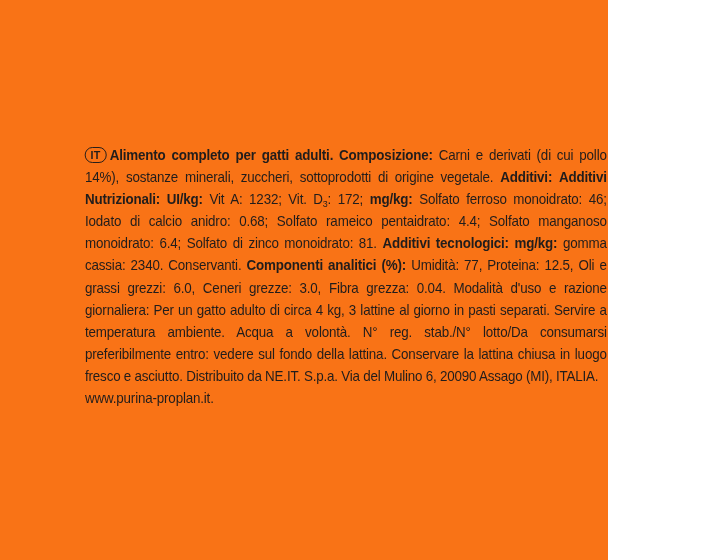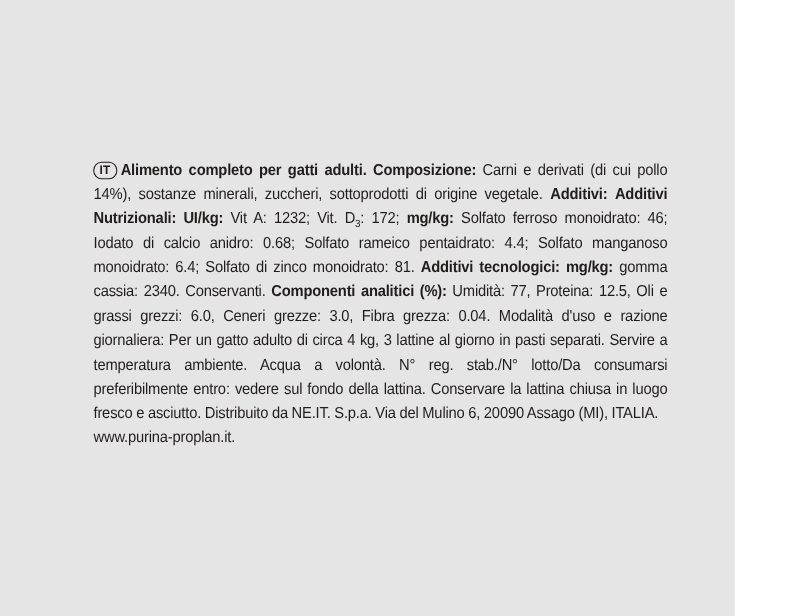--- a/index.html
+++ b/index.html
@@ -11,23 +11,23 @@
     height: 560px;
     background: #ffffff;
     font-family: "Liberation Sans", sans-serif;
     overflow: hidden;
   }
 
   #label-panel {
     position: absolute;
     left: 0;
     top: 0;
-    width: 668px;
+    width: 608px;
     height: 560px;
-    background: #e5e5e5;
+    background: #f97316;
   }
 
   #label-text-block {
     position: absolute;
     left: 85px;
     top: 144px;
     width: 561px;
     color: #211d1c;
     font-family: "Liberation Sans Narrow", "Liberation Sans", sans-serif;
     font-size: 14.4px;

